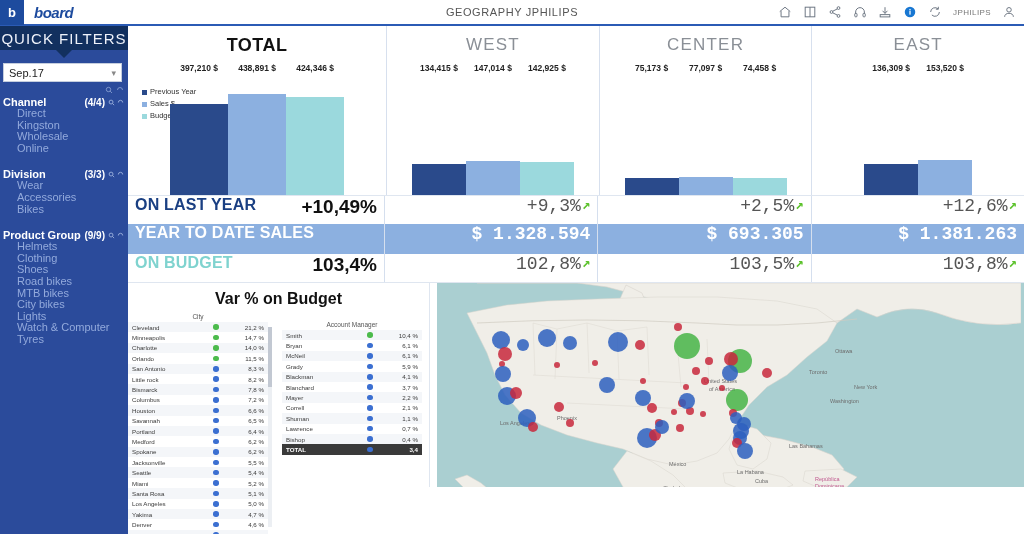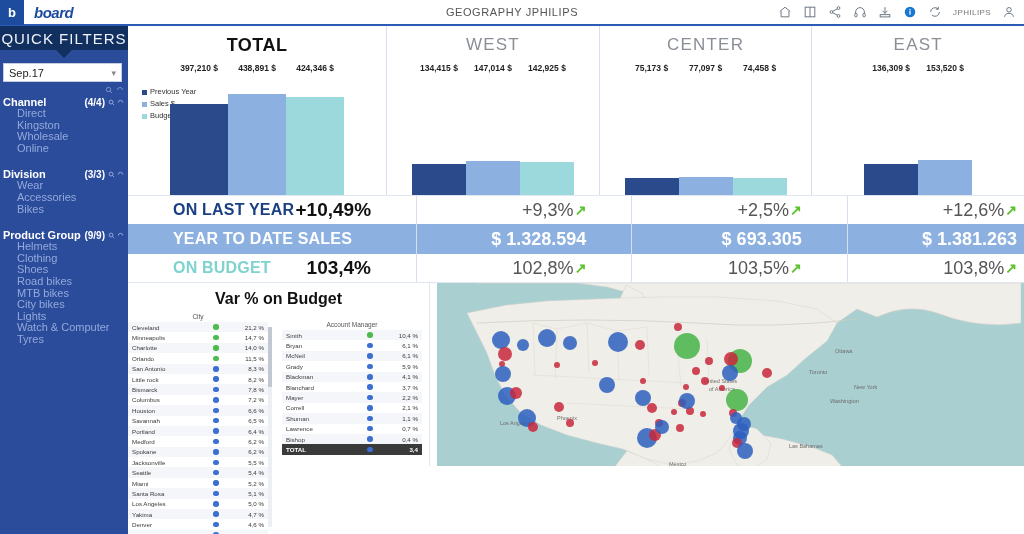--- a/index.html
+++ b/index.html
@@ -104,38 +104,38 @@
   .bar { width:100%; }
   .bar-label {
     position:absolute; bottom:100%; left:50%; transform:translateX(-50%);
     font-size:8.5px; font-weight:bold; color:#222; white-space:nowrap; margin-bottom:2px;
   }
 
   
   .kpis { border-bottom:1px solid #dfe6f0; }
   .kpi-row { display:flex; height:28px; align-items:center; }
   .kpi-row.mid { background:#8cb0e0; height:30px; }
-  .kpi-cell { position:relative; display:flex; align-items:center; height:100%; padding:0 7px;margin-left:38px; }
+  .kpi-cell { position:relative; display:flex; height:100%; padding:0 7px; }
   .kpi-cell + .kpi-cell { border-left:1px solid #d5dfee; }
   .kpi-cell.total { flex:1.22; }
-  .kpi-cell.reg { flex:1; justify-content:flex-end; }
+  .kpi-cell.reg { flex:1; justify-content:flex-end;font-family:Liberation Mono, monospace; }
   .kpi-label { font-weight:bold; font-size:16px; letter-spacing:0.2px; }
   .kpi-row.top .kpi-label { color:#1a3f82; }
   .kpi-row.mid .kpi-label { color:#ffffff; font-size:16px; }
   .kpi-row.bot .kpi-label { color:#7fd3cf; }
   .kpi-val { margin-left:auto; font-size:19px; font-weight:bold; color:#111; }
   .kpi-row.mid .kpi-val { color:#fff; font-size:19px; }
   .kpi-row.bot .kpi-val { color:#111; }
   .kpi-cell.reg .kpi-val { margin-left:0; font-weight:normal; color:#555; font-size:18px; }
   .kpi-row.mid .kpi-cell.reg .kpi-val { color:#fff; font-weight:bold; }
   .kpi-row.bot .kpi-cell.reg .kpi-val { color:#555; }
   .uparrow { color:#5cc22b; font-size:14px; margin-left:1px; font-weight:bold; }
 
   
-  .bottom { display:flex; height:183px;gap:7px; }
+  .bottom { display:flex; height:204px;gap:7px; }
   .tables-panel { width:302px; position:relative; border-right:1px solid #dfe6f0; }
   .vb-title { text-align:center; font-size:16px; font-weight:bold; color:#111; padding-top:7px; }
   .tbl-cols { display:flex; padding-top:5px; }
   .tbl { width:140px; position:relative; }
   .tbl.second { margin-left:14px; padding-top:8px; }
   .tbl-head { text-align:center; font-size:6.5px; color:#555; padding-bottom:2px; }
   .trow { display:flex; align-items:center; height:10.4px; font-size:6.2px; color:#3a3a3a; padding:0 4px; }
   .trow:nth-child(odd) { background:#f4f6f9; }
   .tname { width:66px; white-space:nowrap; overflow:hidden; }
   .tdot { width:5.5px;height:5.5px;border-radius:50%; margin:0 auto; }

